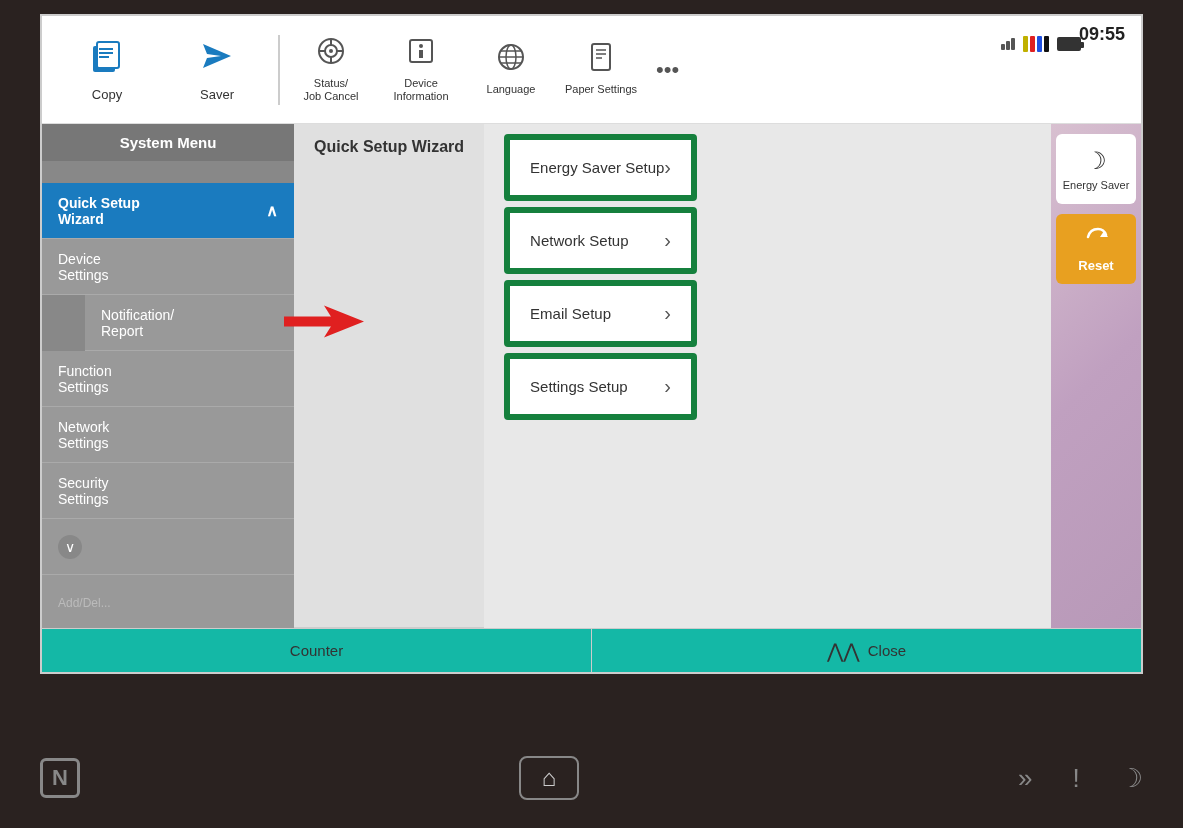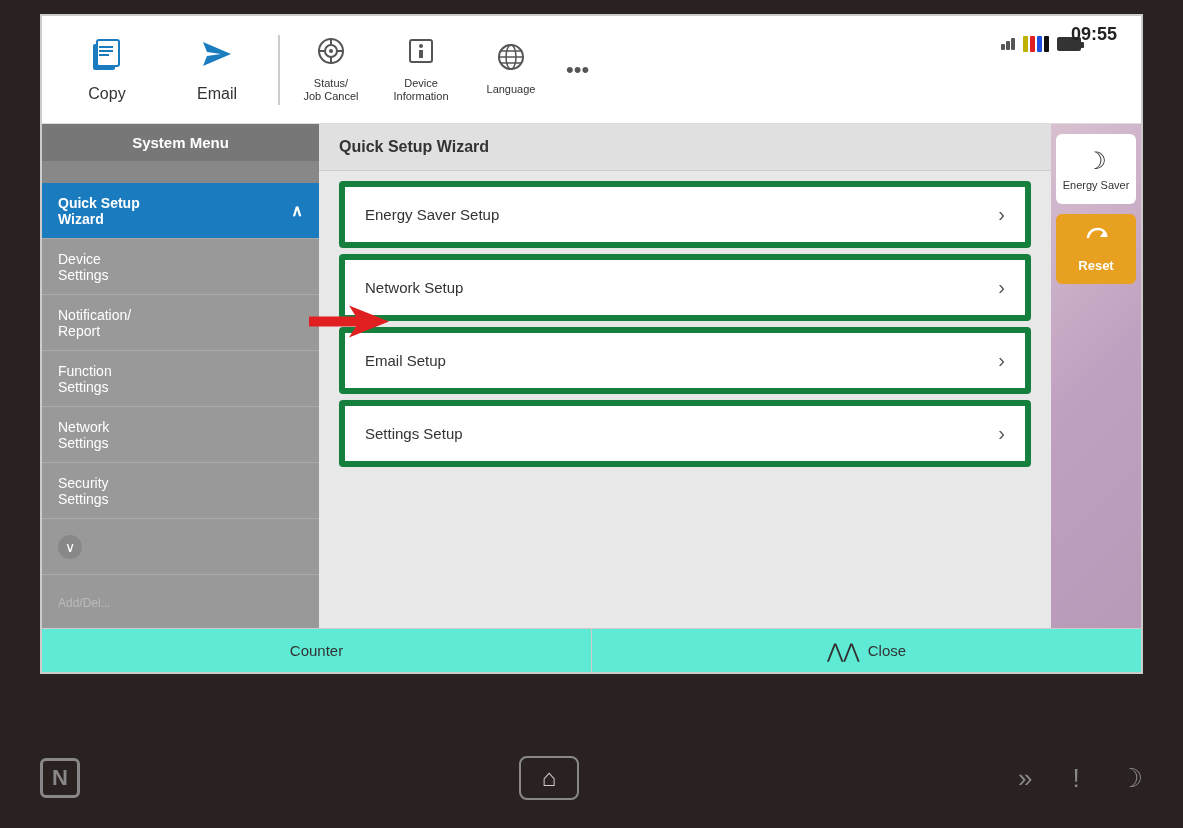--- a/index.html
+++ b/index.html
@@ -32,21 +32,21 @@
       display: flex;
       align-items: center;
       border-bottom: 1px solid #ddd;
       padding: 0 10px;
       position: relative;
     }
 
     .top-bar-time {
       position: absolute;
       top: 8px;
-      right: 24px;
+      right: 16px;
       font-size: 18px;
       font-weight: bold;
       color: #222;
     }
 
     .nav-items {
       display: flex;
       align-items: center;
       height: 100%;
     }
@@ -61,21 +61,21 @@
       cursor: pointer;
       gap: 6px;
     }
 
     .nav-icon {
       font-size: 30px;
       color: #1a7bbf;
     }
 
     .nav-label {
-      font-size: 16px;
+      font-size: 13px;
       color: #333;
       text-align: center;
     }
 
     .nav-divider {
       width: 2px;
       height: 70px;
       background: #ccc;
       margin: 0 6px;
     }
@@ -113,21 +113,21 @@
 
     
     .main-content {
       display: flex;
       flex: 1;
       overflow: hidden;
     }
 
     
     .sidebar {
-      width: 277px;
+      width: 252px;
       background: #888;
       display: flex;
       flex-direction: column;
       flex-shrink: 0;
     }
 
     .sidebar-title {
       background: #777;
       color: white;
       text-align: center;
@@ -160,21 +160,21 @@
 
     .sidebar-item-arrow {
       font-size: 16px;
     }
 
     
     .content-panel {
       flex: 1;
       background: #e8e8e8;
       display: flex;
-      flex-direction: column;
+      flex-direction: row;
       padding: 0;
     }
 
     .content-header {
       background: #e0e0e0;
       padding: 14px 20px;
       font-size: 16px;
       font-weight: bold;
       color: #333;
       border-bottom: 1px solid #ccc;
@@ -253,21 +253,21 @@
       text-align: center;
     }
 
     .reset-icon {
       font-size: 20px;
     }
 
     
     .bottom-bar {
       height: 44px;
-      background: #5eead4;
+      background: #14b8a6;
       display: flex;
       border-top: 1px solid #ccc;
     }
 
     .bottom-btn {
       flex: 1;
       display: flex;
       align-items: center;
       justify-content: center;
       cursor: pointer;
@@ -413,21 +413,21 @@
         </div>
         <span class="nav-label">Copy</span>
       </div>
 
       <div class="nav-item">
         <div class="nav-icon">
           <svg width="36" height="36" viewBox="0 0 36 36">
             <polygon points="4,6 32,18 4,30 8,20 22,18 8,16" fill="#1a7bbf"></polygon>
           </svg>
         </div>
-        <span class="nav-label">Email</span>
+        <span class="nav-label">Saver</span>
       </div>
 
       <div class="nav-divider"></div>
 
       <div class="nav-item-small">
         <div class="nav-icon-small">
           <svg width="30" height="30" viewBox="0 0 30 30">
             <circle cx="15" cy="15" r="12" fill="none" stroke="#555" stroke-width="2"></circle>
             <circle cx="15" cy="15" r="6" fill="none" stroke="#555" stroke-width="2"></circle>
             <circle cx="15" cy="15" r="2" fill="#555"></circle>
@@ -457,40 +457,51 @@
             <circle cx="15" cy="15" r="12" fill="none" stroke="#555" stroke-width="2"></circle>
             <ellipse cx="15" cy="15" rx="5" ry="12" fill="none" stroke="#555" stroke-width="1.5"></ellipse>
             <line x1="3" y1="15" x2="27" y2="15" stroke="#555" stroke-width="1.5"></line>
             <line x1="5" y1="9" x2="25" y2="9" stroke="#555" stroke-width="1.5"></line>
             <line x1="5" y1="21" x2="25" y2="21" stroke="#555" stroke-width="1.5"></line>
           </svg>
         </div>
         <span class="nav-label-small">Language</span>
       </div>
 
+      <div class="nav-item-small">
+        <div class="nav-icon-small">
+          <svg width="30" height="30" viewBox="0 0 30 30">
+            <rect x="6" y="2" width="18" height="26" rx="2" fill="none" stroke="#555" stroke-width="2"></rect>
+            <line x1="10" y1="8" x2="20" y2="8" stroke="#555" stroke-width="1.5"></line>
+            <line x1="10" y1="12" x2="20" y2="12" stroke="#555" stroke-width="1.5"></line>
+            <line x1="10" y1="16" x2="16" y2="16" stroke="#555" stroke-width="1.5"></line>
+          </svg>
+        </div>
+        <span class="nav-label-small">Paper Settings</span>
+      </div>
 
       <div class="nav-more">•••</div>
     </div>
   </div>
 
   <div class="main-content">
 
     <div class="sidebar">
       <div class="sidebar-title">System Menu</div>
 
       <div class="sidebar-item active" style="background:#1a7bbf;margin-top:22px;">
         <span class="sidebar-item-label">Quick Setup<br>Wizard</span>
         <span class="sidebar-item-arrow">∧</span>
       </div>
 
       <div class="sidebar-item">
         <span class="sidebar-item-label">Device<br>Settings</span>
       </div>
 
-      <div class="sidebar-item" style="position:relative;">
+      <div class="sidebar-item" style="position:relative;margin-left:43px;">
         <span class="sidebar-item-label">Notification/<br>Report</span>
 
         <div style="position:absolute; right:-90px; top:50%; transform:translateY(-50%); z-index:200; pointer-events:none;">
           <svg width="100" height="40" viewBox="0 0 100 40">
             <polygon points="80,20 40,4 50,20 40,36" fill="#e02020"></polygon>
             <rect x="0" y="15" width="50" height="10" fill="#e02020"></rect>
           </svg>
         </div>
       </div>
 

